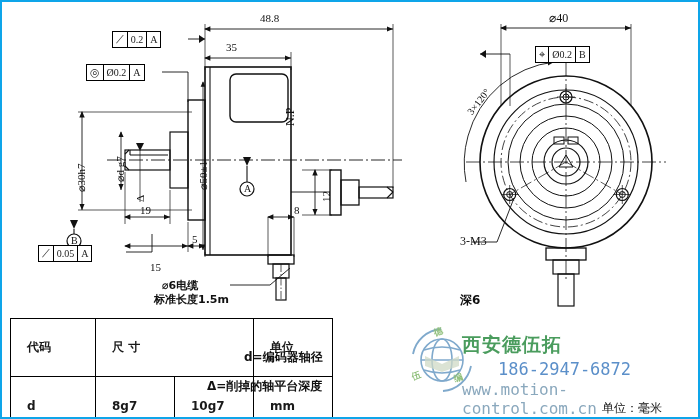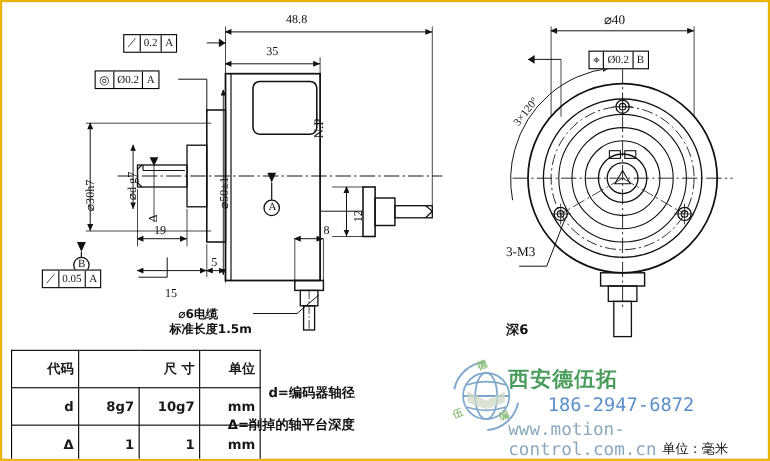--- a/index.html
+++ b/index.html
@@ -1,31 +1,31 @@
 <!DOCTYPE html>
 <html><head>
 <meta charset="utf-8">
 <style>
   html,body{margin:0;padding:0;background:#fff;}
   body{width:700px;height:419px;font-family:"Liberation Serif",serif;color:#1a1a1a;}
   #root{position:relative;width:700px;height:419px;overflow:hidden;background:#fff;
-        border:2px solid #eab308;box-sizing:border-box;}
+        border:2px solid #0ea5e9;box-sizing:border-box;}
   svg{position:absolute;left:0;top:0;}
   .lbl{position:absolute;font-family:"Liberation Serif",serif;font-size:11px;color:#111;white-space:nowrap;}
   .lbl-cn{font-family:"DejaVu Sans",sans-serif;font-size:11px;font-weight:bold;}
   .rot90{transform:rotate(-90deg);transform-origin:left top;}
   .gdt{position:absolute;display:flex;border:1.4px solid #000;background:#fff;height:15px;align-items:stretch;}
   .gdt > div{display:flex;align-items:center;justify-content:center;
              border-right:1.4px solid #000;padding:0 3px;font-size:10px;line-height:1;}
   .gdt > div:last-child{border-right:none;}
   .gdt .sym{font-size:11px;font-family:"DejaVu Sans",sans-serif;}
   
   #spec{position:absolute;left:8px;top:316px;border-collapse:collapse;background:#fff;}
-  #spec td{border:1.6px solid #000;text-align:right;font-family:"DejaVu Sans",sans-serif;
-           font-size:12px;font-weight:bold;padding:4px;height:25px;}
+  #spec td{border:1.6px solid #000;text-align:left;font-family:"DejaVu Sans",sans-serif;
+           font-size:12px;font-weight:bold;padding:16px;height:25px;}
   #spec td.c1{width:52px;}
   #spec td.c2{width:46px;}
   #spec td.c3{width:46px;}
   #spec td.c4{width:46px;}
   .note{position:absolute;font-family:"DejaVu Sans",sans-serif;font-size:12px;font-weight:bold;color:#111;}
   
   #brand{position:absolute;left:460px;top:330px;}
   #brand .bname{font-family:"DejaVu Sans",sans-serif;font-size:19px;font-weight:bold;color:#4a9c5d;letter-spacing:1px;}
   #brand .bphone{font-family:"DejaVu Sans Mono",monospace;font-size:17px;color:#5b8fc9;letter-spacing:0px;margin-top:1px;padding-left:36px;}
   #brand .bsite{font-family:"DejaVu Sans Mono",monospace;font-size:16px;color:#8aa8bd;margin-top:1px;}
@@ -193,21 +193,21 @@
       <path d="M484,48 L478,52 L484,56 z" fill="#111" stroke="none"></path>
       <line x1="508" y1="52" x2="508" y2="104" stroke-width="0.7"></line>
 
       <line x1="470" y1="240" x2="495" y2="240" stroke-width="0.9"></line>
       <line x1="495" y1="240" x2="512" y2="196" stroke-width="0.9"></line>
 
     </g>
   </svg>
 
   <div class="lbl" style="left:258px;top:10px;">48.8</div>
-  <div class="lbl" style="left:240px;top:39px;font-family:Liberation Serif, serif;">35</div>
+  <div class="lbl" style="left:224px;top:39px;font-family:Liberation Serif, serif;">35</div>
   <div class="lbl" style="left:138px;top:202px;">19</div>
   <div class="lbl" style="left:148px;top:231px;margin-top:28px;">15</div>
   <div class="lbl" style="left:190px;top:231px;">5</div>
   <div class="lbl rot90" style="left:318px;top:200px;">12</div>
   <div class="lbl" style="left:292px;top:202px;">8</div>
   <div class="lbl rot90" style="left:73px;top:190px;">⌀30h7</div>
   <div class="lbl rot90" style="left:112px;top:180px;">⌀d g7</div>
   <div class="lbl rot90" style="left:132px;top:200px;">Δ</div>
   <div class="lbl rot90" style="left:195px;top:188px;">⌀50±1</div>
   <div class="lbl rot90" style="left:281px;top:124px;font-size:12px;">N.P</div>
@@ -237,21 +237,21 @@
 
   <div class="lbl" style="left:547px;top:9px;font-size:12px;">⌀40</div>
   <div class="lbl" style="left:463px;top:108px;transform:rotate(-52deg);transform-origin:left top;font-size:10px;">3×120°</div>
 
   <div class="gdt" style="left:533px;top:44px;">
     <div class="sym">⌖</div>
     <div>Ø0.2</div>
     <div>B</div>
   </div>
 
-  <div class="lbl" style="left:458px;top:220px;font-size:12px;">3-M3</div>
+  <div class="lbl" style="left:458px;top:232px;font-size:12px;">3-M3</div>
   <div class="lbl lbl-cn" style="left:458px;top:245px;font-size:12px;margin-top:45px;">深6</div>
 
   <table id="spec">
     <tbody>
         <tr>
       <td class="c1">代码</td>
       <td class="c2" colspan="2">尺  寸</td>
       <td class="c4">单位</td>
     </tr>
     <tr>

